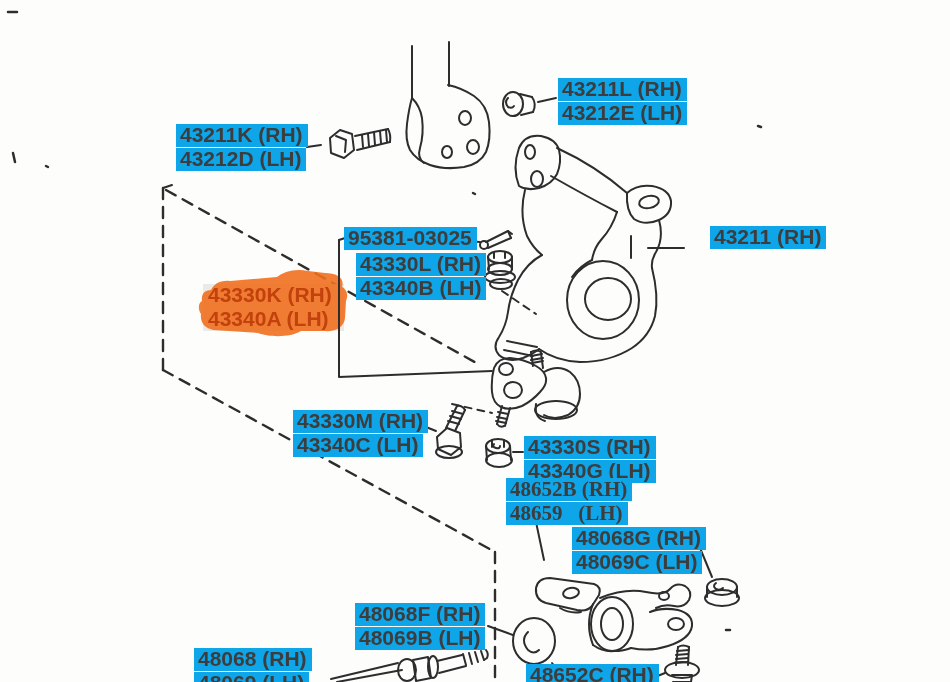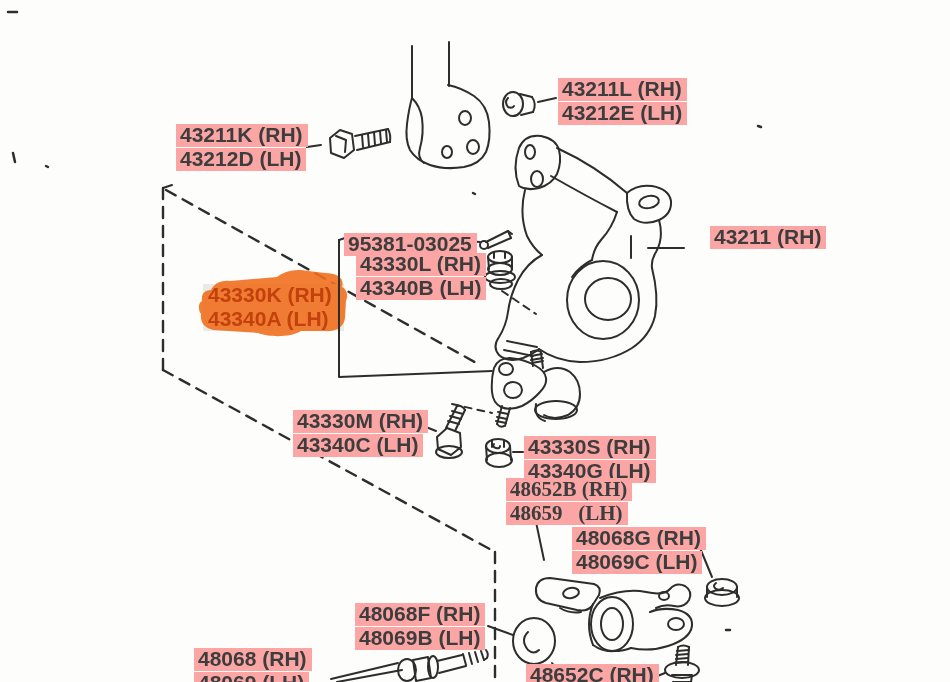--- a/index.html
+++ b/index.html
@@ -9,21 +9,21 @@
     font-family:"Liberation Sans",sans-serif;
   }
   #lineart{position:absolute;left:0;top:0;z-index:1;}
   .lbl{
     position:absolute;z-index:2;
     font-weight:700;font-size:21px;line-height:22px;
     color:#3d3d3d;letter-spacing:0px;white-space:nowrap;
   }
   .lbl .row{display:block;margin-bottom:1px;}
   .lbl .chip{
-    display:inline-block;background:#fca5a5;padding:0 5px 1px 4px;
+    display:inline-block;background:#0ea5e9;padding:0 5px 1px 4px;
   }
   .lbl.hl .chip{background:transparent;color:#c2410c;position:relative;z-index:3;}
 </style>
 </head>
 <body>
 
 <div id="stage">
 
   <svg id="lineart" width="950" height="682" viewBox="0 0 950 682" fill="none" stroke="#2d2d2d" stroke-width="2" stroke-linecap="round" stroke-linejoin="round">
 
@@ -213,21 +213,21 @@
   <div class="lbl" style="left:176px;top:124px;">
     <span class="row"><span class="chip">43211K (RH)</span></span>
     <span class="row"><span class="chip">43212D (LH)</span></span>
   </div>
 
   <div class="lbl" style="left:558px;top:78px;">
     <span class="row"><span class="chip">43211L (RH)</span></span>
     <span class="row"><span class="chip">43212E (LH)</span></span>
   </div>
 
-  <div class="lbl" style="left:344px;top:233px;">
+  <div class="lbl" style="left:344px;top:227px;">
     <span class="row"><span class="chip">95381-03025</span></span>
   </div>
 
   <div class="lbl" style="left:356px;top:253px;">
     <span class="row"><span class="chip">43330L (RH)</span></span>
     <span class="row"><span class="chip">43340B (LH)</span></span>
   </div>
 
   <div class="lbl" style="left:710px;top:226px;">
     <span class="row"><span class="chip">43211 (RH)</span></span>

